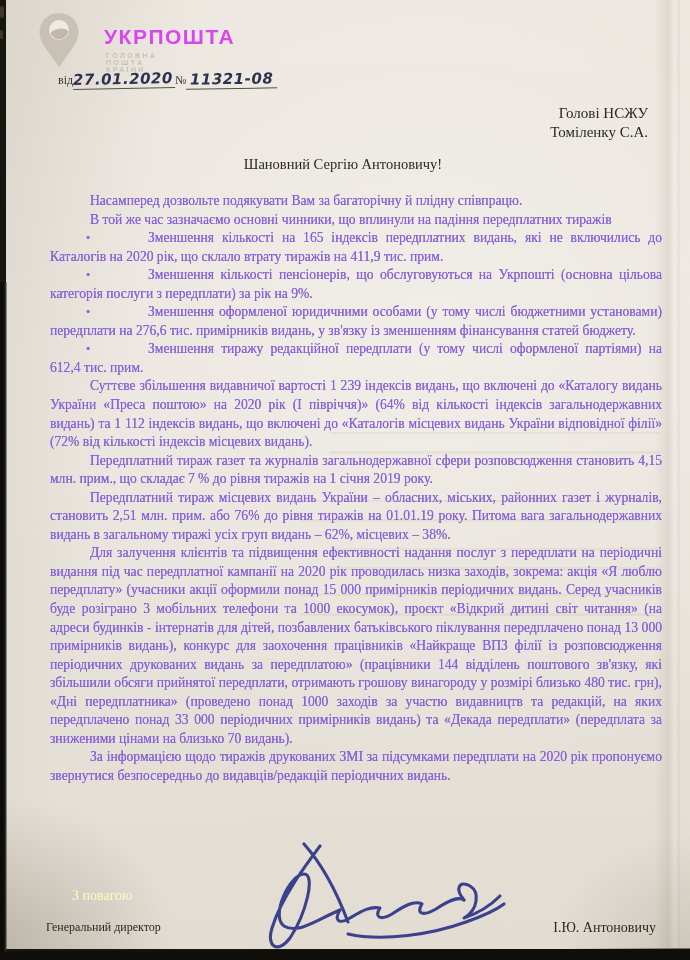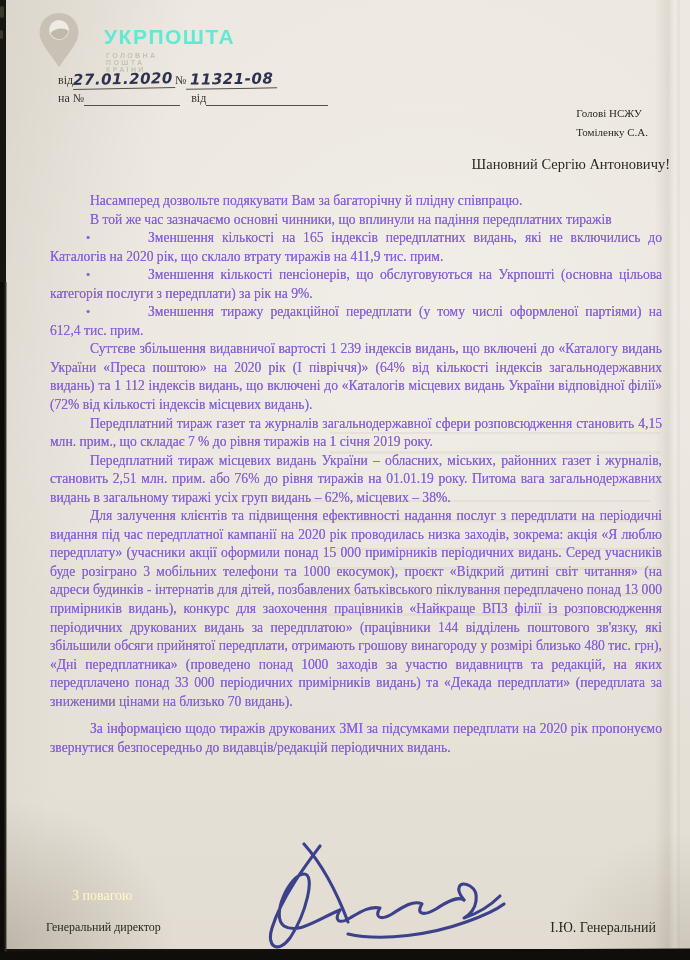--- a/index.html
+++ b/index.html
@@ -24,52 +24,52 @@
   .edge-left{position:absolute;left:0;top:282px;bottom:0;width:7px;
     background:linear-gradient(to right,#0d0c09 55%, #3a362c 85%, rgba(58,54,44,0));}
   .edge-bottom{position:absolute;left:0;right:0;bottom:-2px;height:12px;background:#0f0e0a;transform:skewY(-0.25deg);}
   .speck{position:absolute;background:#3c382e;border-radius:2px;}
 
   
   .letterhead{position:absolute;left:38px;top:10px;height:60px;}
   .pin{position:absolute;left:0;top:2px;}
   .brand{position:absolute;left:66px;top:15px;
     font-family:"Liberation Sans", sans-serif;font-weight:700;font-size:21px;
-    letter-spacing:1.5px;color:#5eead4;}
+    letter-spacing:1.5px;color:#d946ef;}
   .tagline{position:absolute;left:68px;top:42px;
     font-family:"Liberation Sans", sans-serif;font-size:7px;font-weight:700;
     letter-spacing:2.4px;color:#c8c1b5;}
 
   
   .refblock{position:absolute;left:58px;top:70px;color:#3a3630;}
   .refrow{font-size:12px;white-space:nowrap;}
   .hw{font-family:"DejaVu Sans", sans-serif;font-style:italic;font-weight:700;
       font-size:15px;color:#2e3252;letter-spacing:0.5px;}
   .hw-date{display:inline-block;transform:rotate(-1.2deg);border-bottom:1px solid #55504a;padding:0 2px 0 0;}
   .hw-num{display:inline-block;transform:rotate(-0.8deg);border-bottom:1px solid #55504a;padding:0 4px;}
   .refrow2{font-size:12px;margin-top:2px;white-space:nowrap;}
   .uline{display:inline-block;border-bottom:1px solid #55504a;height:12px;vertical-align:bottom;}
 
   
-  .recipient{position:absolute;right:42px;top:104px;text-align:left;
-    font-size:11px;color:#2b2822;line-height:19px;}
+  .recipient{position:absolute;right:42px;top:104px;text-align:right;
+    font-size:15px;color:#2b2822;line-height:19px;}
 
   
-  .salutation{position:absolute;left:0;right:20px;top:156px;text-align:right;
+  .salutation{position:absolute;left:0;right:4px;top:156px;text-align:center;
     font-size:14.5px;color:#2b2822;}
 
   
   .body-text{position:absolute;left:50px;right:28px;top:192px;
     font-size:13.6px;line-height:18.55px;color:#8b5cf6;text-align:justify;
     text-shadow:0 0 0.5px rgba(43,40,34,0.55);}
   .body-text p{margin:0;}
   .body-text p.para{text-indent:40px;}
   .body-text p.bullet{text-indent:0;}
   .body-text p.bullet .dot{display:inline-block;margin-left:36px;width:62px;font-size:12px;}
-  .body-text p.gap{margin-top:9px;}
+  .body-text p.gap{}
 
   
   .bleed{position:absolute;filter:blur(0.7px);opacity:0.55;
     background:repeating-linear-gradient(to bottom, rgba(152,126,92,0.16) 0 2.5px, rgba(0,0,0,0) 2.5px 19px);}
 
   
   .regards{position:absolute;left:72px;top:888px;font-size:14px;color:#fef9c3;}
   .position{position:absolute;left:46px;top:920px;font-size:12px;color:#2b2822;}
   .signer{position:absolute;right:34px;top:920px;font-size:14px;color:#2b2822;}
   .signature{position:absolute;left:208px;top:834px;}
@@ -96,49 +96,46 @@
     <path d="M12.5 21 C17 16 26 15 30.5 19 C29 25 24 28 19.5 27 C15.5 26 13 23.5 12.5 21 Z" fill="#c0b8ab"></path>
   </svg>
   <div class="brand">УКРПОШТА</div>
   <div class="tagline">ГОЛОВНА ПОШТА КРАЇНИ</div>
 </div>
 
 <div class="refblock">
   <div class="refrow">
     <span>від</span><span class="hw hw-date">27.01.2020</span><span>№</span><span class="hw hw-num">11321-08</span>
   </div>
-  <div class="refrow2">
-    <span>на №</span><span class="uline" style="width:96px;"></span>
-    <span style="margin-left:8px;">від</span><span class="uline" style="width:122px;"></span>
-  </div>
 </div>
 
 <div class="recipient">
   <div>Голові НСЖУ</div>
   <div>Томіленку С.А.</div>
 </div>
 
 <div class="salutation">Шановний Сергію Антоновичу!</div>
 
 <div class="body-text">
     <p class="para">Насамперед дозвольте подякувати Вам за багаторічну й плідну співпрацю.</p>
     <p class="para">В той же час зазначаємо основні чинники, що вплинули на падіння передплатних тиражів</p>
     <p class="bullet"><span class="dot">•</span>Зменшення кількості на 165  індексів передплатних видань, які не включились до Каталогів на 2020 рік, що склало втрату тиражів на 411,9 тис. прим.</p>
     <p class="bullet"><span class="dot">•</span>Зменшення кількості пенсіонерів, що обслуговуються на Укрпошті (основна цільова категорія послуги з передплати) за рік на 9%.</p>
+    <p class="bullet"><span class="dot">•</span>Зменшення оформленої юридичними особами (у тому числі бюджетними установами) передплати на 276,6 тис. примірників видань, у зв'язку із зменшенням фінансування статей бюджету.</p>
     <p class="bullet"><span class="dot">•</span>Зменшення тиражу редакційної передплати (у тому числі оформленої партіями)  на 612,4 тис. прим.</p>
     <p class="para">Суттєве збільшення видавничої вартості 1 239 індексів видань, що включені до  «Каталогу видань України «Преса поштою» на 2020 рік (І півріччя)» (64% від кількості індексів загальнодержавних видань) та 1 112 індексів видань, що включені до «Каталогів місцевих видань України відповідної філії» (72% від кількості індексів місцевих видань).</p>
     <p class="para">Передплатний тираж газет та журналів загальнодержавної сфери розповсюдження  становить  4,15 млн. прим., що складає 7 % до рівня тиражів на  1 січня 2019 року.</p>
     <p class="para">Передплатний тираж місцевих видань України – обласних, міських, районних газет і журналів, становить  2,51 млн. прим. або 76%  до рівня тиражів на 01.01.19 року. Питома вага загальнодержавних видань в загальному тиражі усіх груп видань – 62%,  місцевих – 38%.</p>
     <p class="para">Для залучення клієнтів та підвищення ефективності надання послуг з передплати на періодичні видання під час передплатної кампанії на 2020 рік  проводилась  низка заходів, зокрема: акція «Я люблю передплату» (учасники акції оформили понад 15 000 примірників періодичних видань. Серед учасників буде розіграно 3 мобільних телефони та 1000 екосумок), проєкт «Відкрий дитині світ читання» (на адреси будинків - інтернатів для дітей, позбавлених батьківського піклування передплачено понад 13 000 примірників видань), конкурс для заохочення працівників «Найкраще ВПЗ філії із  розповсюдження періодичних друкованих видань за передплатою» (працівники  144 відділень поштового зв'язку, які збільшили  обсяги прийнятої передплати, отримають грошову винагороду у розмірі близько 480 тис. грн), «Дні передплатника» (проведено понад 1000 заходів за участю  видавництв та редакцій, на яких передплачено понад 33 000 періодичних примірників видань) та «Декада передплати» (передплата за зниженими цінами на  близько  70  видань).</p>
     <p class="para gap">За інформацією щодо тиражів друкованих ЗМІ за підсумками передплати на 2020 рік пропонуємо звернутися безпосередньо до видавців/редакцій періодичних видань.</p>
   </div>
 
 <div class="regards">З повагою</div>
 <div class="position">Генеральний директор</div>
-<div class="signer">І.Ю. Генеральний</div>
+<div class="signer">І.Ю. Антоновичу</div>
 
 <svg class="signature" width="300" height="124" viewBox="0 0 300 124">
   <g fill="none" stroke="#2e3487" stroke-width="3.1" stroke-linecap="round" stroke-linejoin="round" opacity="0.92">
     <path d="M112 12 C 100 28, 74 62, 64 94 C 58 113, 70 120, 82 104 C 98 80, 108 40, 96 40 C 82 40, 62 82, 76 92 C 90 101, 112 84, 132 76"></path>
     <path d="M96 10 C 112 28, 128 56, 140 88"></path>
     <path d="M132 76 C 126 86, 130 91, 142 84 C 154 77, 162 72, 172 74 C 166 83, 172 87, 184 80 C 196 72, 206 66, 214 70 C 208 79, 214 83, 228 75 C 240 67, 250 62, 256 66"></path>
     <path d="M256 66 C 246 54, 252 46, 262 52 C 272 58, 270 76, 256 84 C 268 80, 282 72, 292 62"></path>
     <path d="M140 100 C 175 108, 225 100, 258 88 C 275 82, 288 76, 296 70"></path>
   </g>
 </svg>

